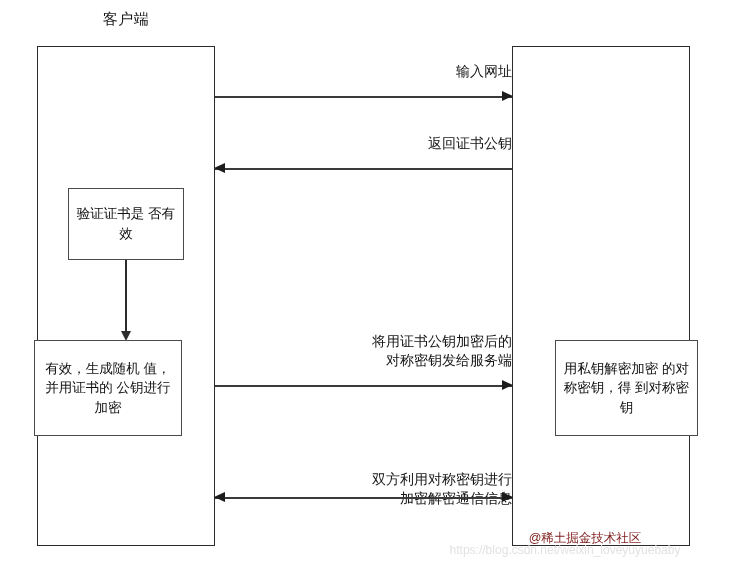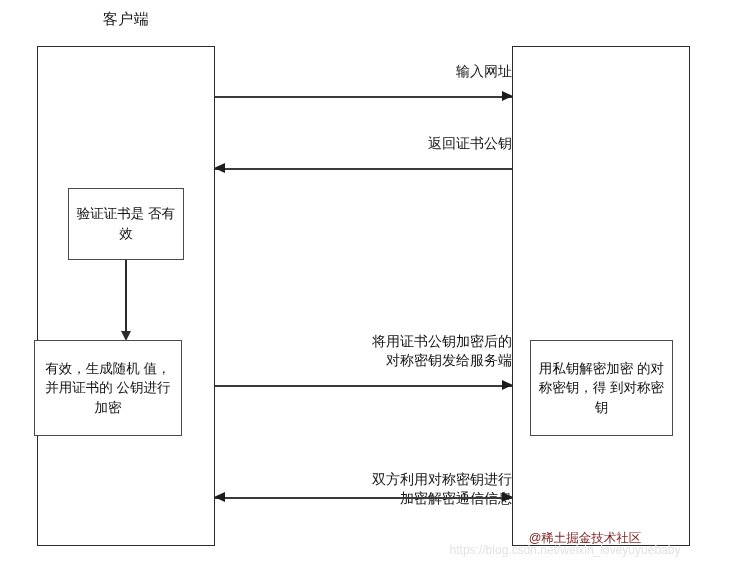--- a/index.html
+++ b/index.html
@@ -50,21 +50,21 @@
     align-items: center;
     justify-content: center;
     text-align: center;
     font-size: 13.5px;
     line-height: 1.45;
     color: #111111;
     padding: 4px 6px;
   }
   #verify-cert-box  { left: 68px;  top: 188px; width: 116px; height: 72px; }
   #generate-key-box { left: 34px;  top: 340px; width: 148px; height: 96px; }
-  #decrypt-key-box  { left: 530px; top: 340px; width: 143px; height: 96px; }
+  #decrypt-key-box  { left: 555px; top: 340px; width: 143px; height: 96px; }
 
   
   #client-flow-arrow {
     position: absolute;
     left: 125px;
     top: 260px;
     width: 1.6px;
     height: 72px;
     background: #2b2b2b;
   }

